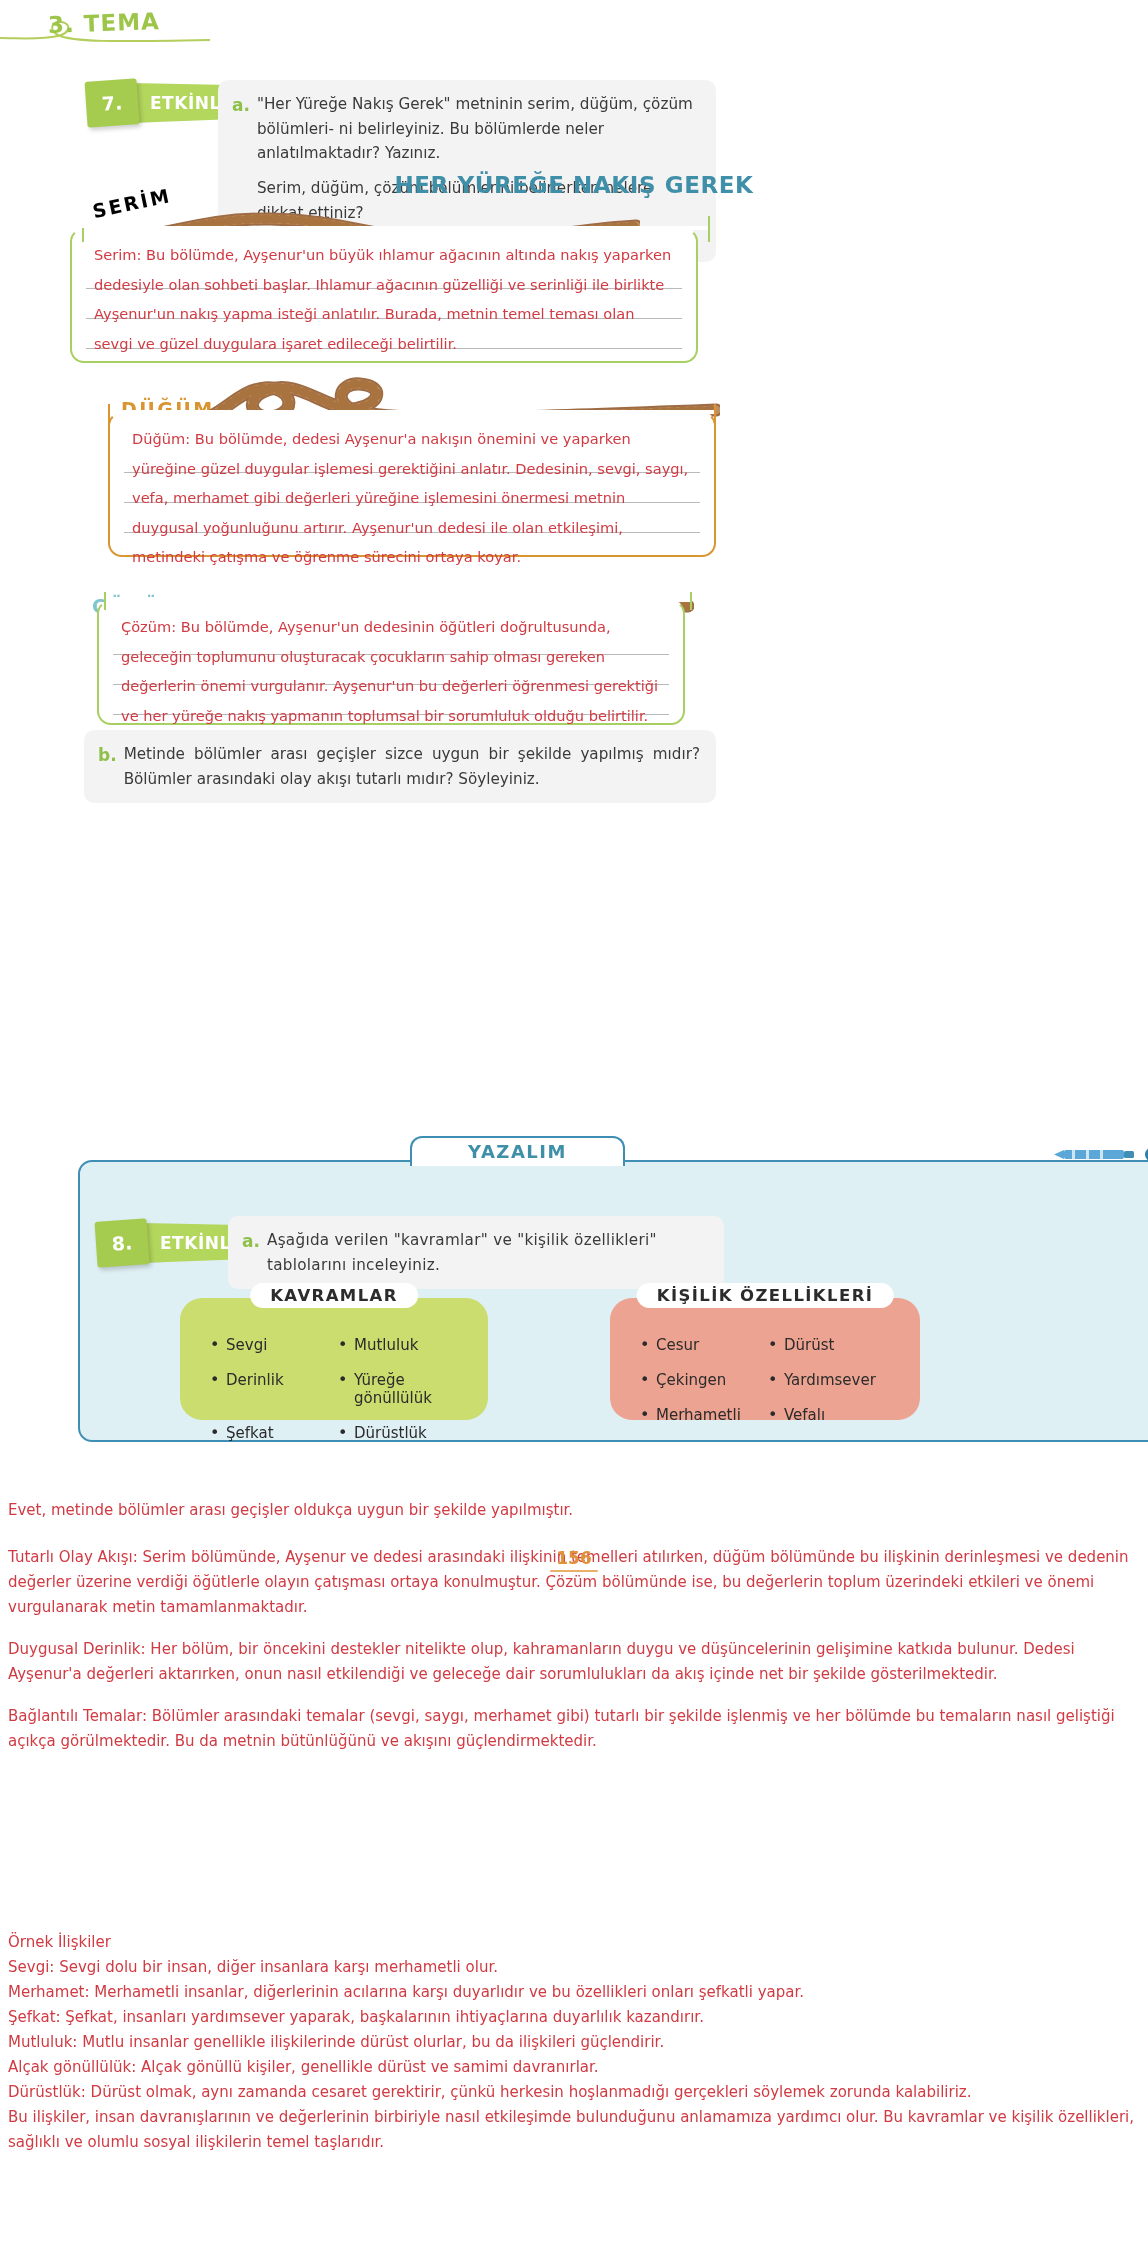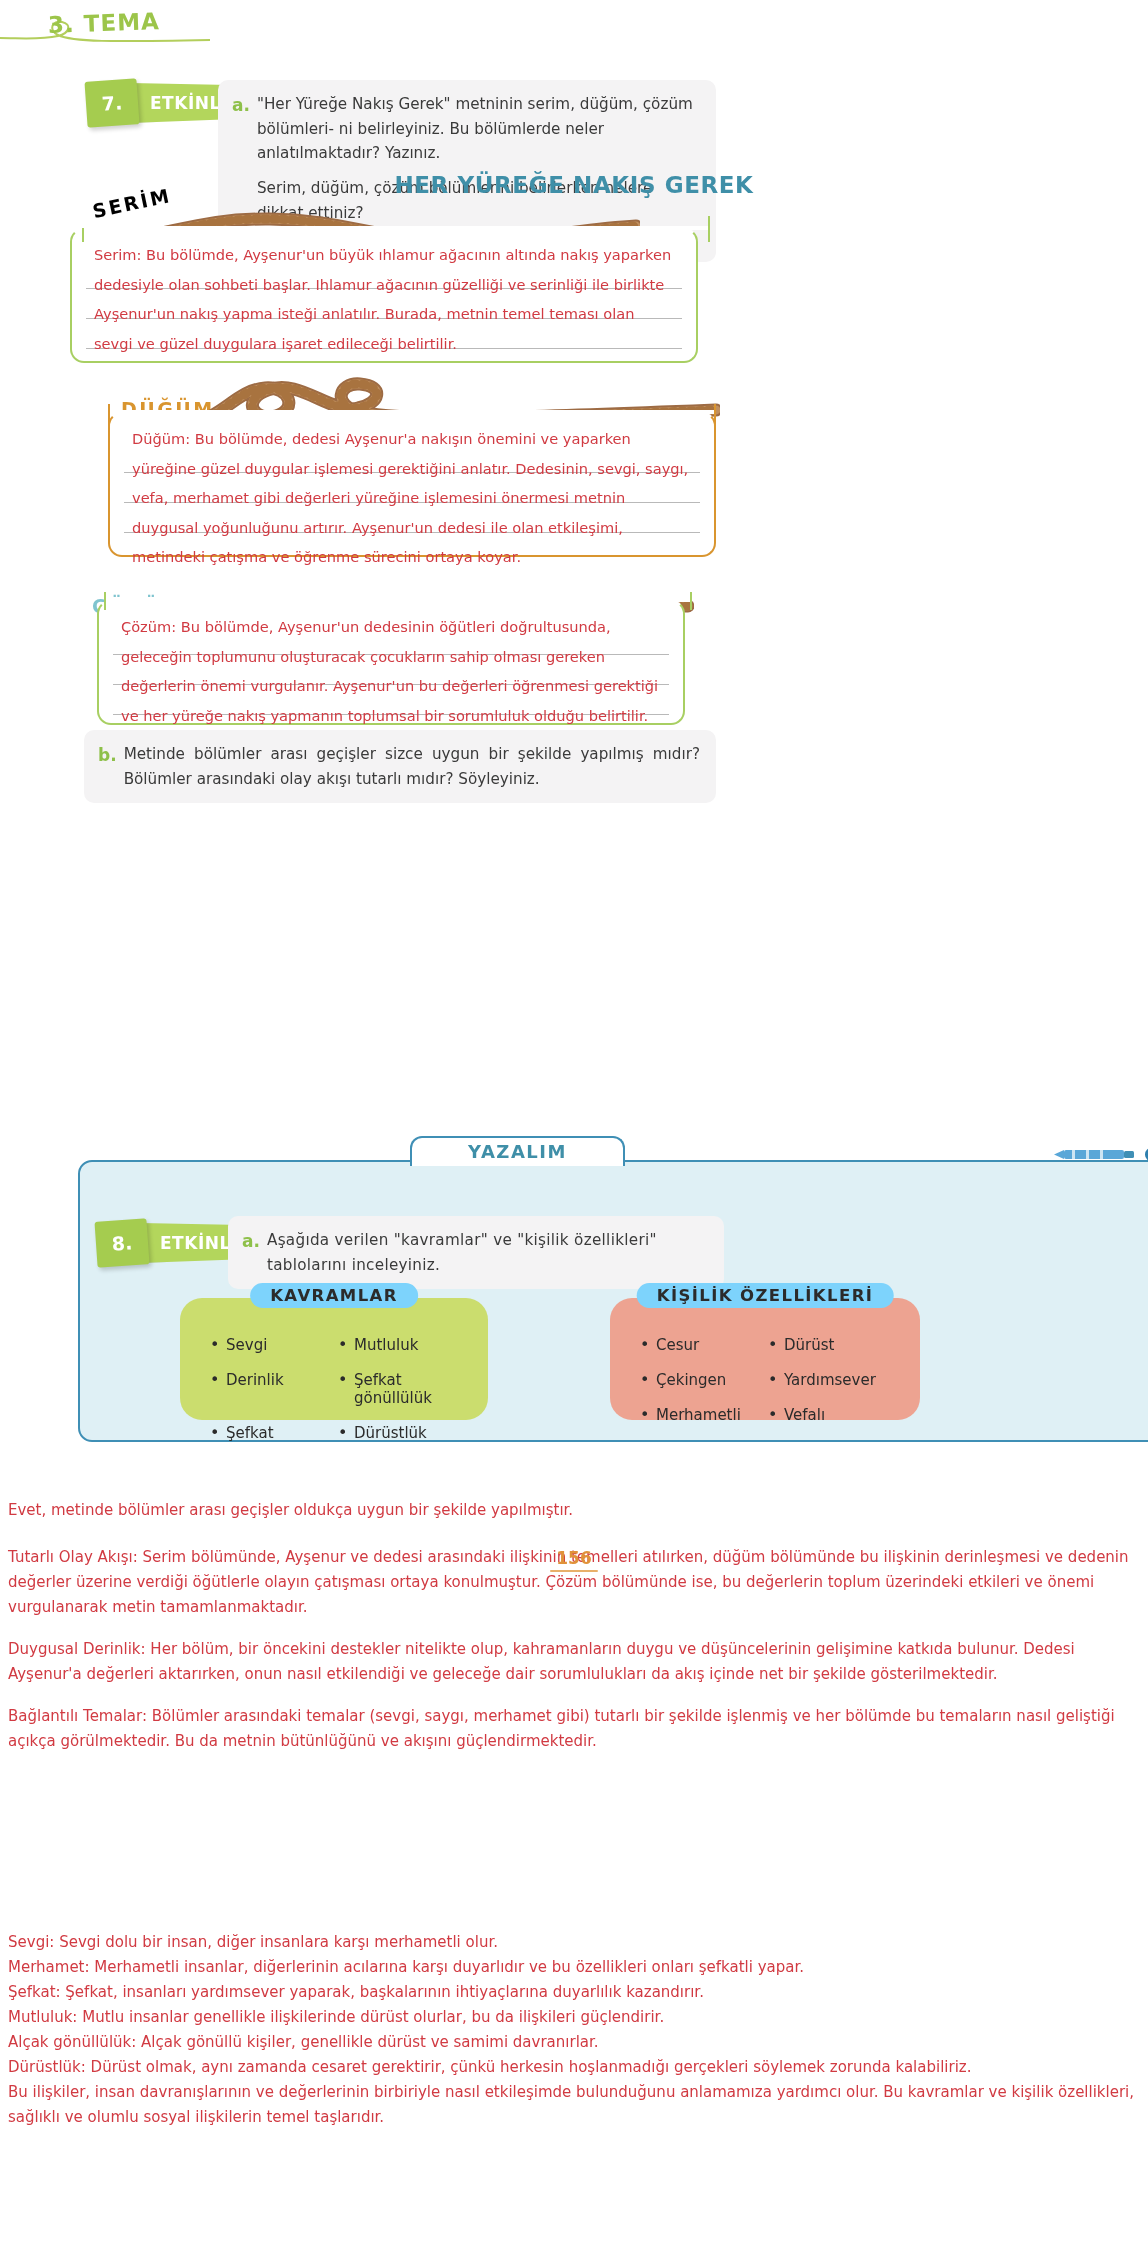--- a/index.html
+++ b/index.html
@@ -173,21 +173,21 @@
   
   .concept-box {
     position: absolute;
     border-radius: 22px;
     padding: 26px 18px 18px 30px;
   }
   .concept-title {
     position: absolute;
     left: 50%; top: -15px;
     transform: translateX(-50%);
-    background: #7dd3fc;
+    background: #ffffff;
     border-radius: 14px;
     padding: 3px 20px;
     white-space: nowrap;
     font-family: "DejaVu Sans", sans-serif;
     font-weight: bold;
     font-size: 16.5px;
     letter-spacing: 1.4px;
     color: #2b2b2b;
   }
   .concept-grid {
@@ -382,21 +382,21 @@
       </span>
     </div>
   </div>
 
   <div class="concept-box" style="left:100px; top:136px; width:308px; height:122px; background:#cbdd6e;">
     <div class="concept-title">KAVRAMLAR</div>
     <div class="concept-grid">
       <div class="concept-item">Sevgi</div>
       <div class="concept-item">Mutluluk</div>
       <div class="concept-item">Derinlik</div>
-      <div class="concept-item">Şefkat gönüllülük</div>
+      <div class="concept-item">Yüreğe gönüllülük</div>
       <div class="concept-item">Şefkat</div>
       <div class="concept-item">Dürüstlük</div>
     </div>
   </div>
 
   <div class="concept-box" style="left:530px; top:136px; width:310px; height:122px; background:#eda391;">
     <div class="concept-title">KİŞİLİK ÖZELLİKLERİ</div>
     <div class="concept-grid">
       <div class="concept-item">Cesur</div>
       <div class="concept-item">Dürüst</div>
@@ -416,20 +416,21 @@
   <p>Evet, metinde bölümler arası geçişler oldukça uygun bir şekilde yapılmıştır.</p>
 </div>
 
 <div class="bottom-text" style="top:1545px;">
   <p>Tutarlı Olay Akışı: Serim bölümünde, Ayşenur ve dedesi arasındaki ilişkinin temelleri atılırken, düğüm bölümünde bu ilişkinin derinleşmesi ve dedenin değerler üzerine verdiği öğütlerle olayın çatışması ortaya konulmuştur. Çözüm bölümünde ise, bu değerlerin toplum üzerindeki etkileri ve önemi vurgulanarak metin tamamlanmaktadır.</p>
   <p>Duygusal Derinlik: Her bölüm, bir öncekini destekler nitelikte olup, kahramanların duygu ve düşüncelerinin gelişimine katkıda bulunur. Dedesi Ayşenur'a değerleri aktarırken, onun nasıl etkilendiği ve geleceğe dair sorumlulukları da akış içinde net bir şekilde gösterilmektedir.</p>
   <p>Bağlantılı Temalar: Bölümler arasındaki temalar (sevgi, saygı, merhamet gibi) tutarlı bir şekilde işlenmiş ve her bölümde bu temaların nasıl geliştiği açıkça görülmektedir. Bu da metnin bütünlüğünü ve akışını güçlendirmektedir.</p>
 </div>
 
 <div class="bottom-text tight" style="top:1930px;">
+  <p>Örnek İlişkiler</p>
   <p>Sevgi: Sevgi dolu bir insan, diğer insanlara karşı merhametli olur.</p>
   <p>Merhamet: Merhametli insanlar, diğerlerinin acılarına karşı duyarlıdır ve bu özellikleri onları şefkatli yapar.</p>
   <p>Şefkat: Şefkat, insanları yardımsever yaparak, başkalarının ihtiyaçlarına duyarlılık kazandırır.</p>
   <p>Mutluluk: Mutlu insanlar genellikle ilişkilerinde dürüst olurlar, bu da ilişkileri güçlendirir.</p>
   <p>Alçak gönüllülük: Alçak gönüllü kişiler, genellikle dürüst ve samimi davranırlar.</p>
   <p>Dürüstlük: Dürüst olmak, aynı zamanda cesaret gerektirir, çünkü herkesin hoşlanmadığı gerçekleri söylemek zorunda kalabiliriz.</p>
   <p>Bu ilişkiler, insan davranışlarının ve değerlerinin birbiriyle nasıl etkileşimde bulunduğunu anlamamıza yardımcı olur. Bu kavramlar ve kişilik özellikleri, sağlıklı ve olumlu sosyal ilişkilerin temel taşlarıdır.</p>
 </div>
 
 </body></html>

